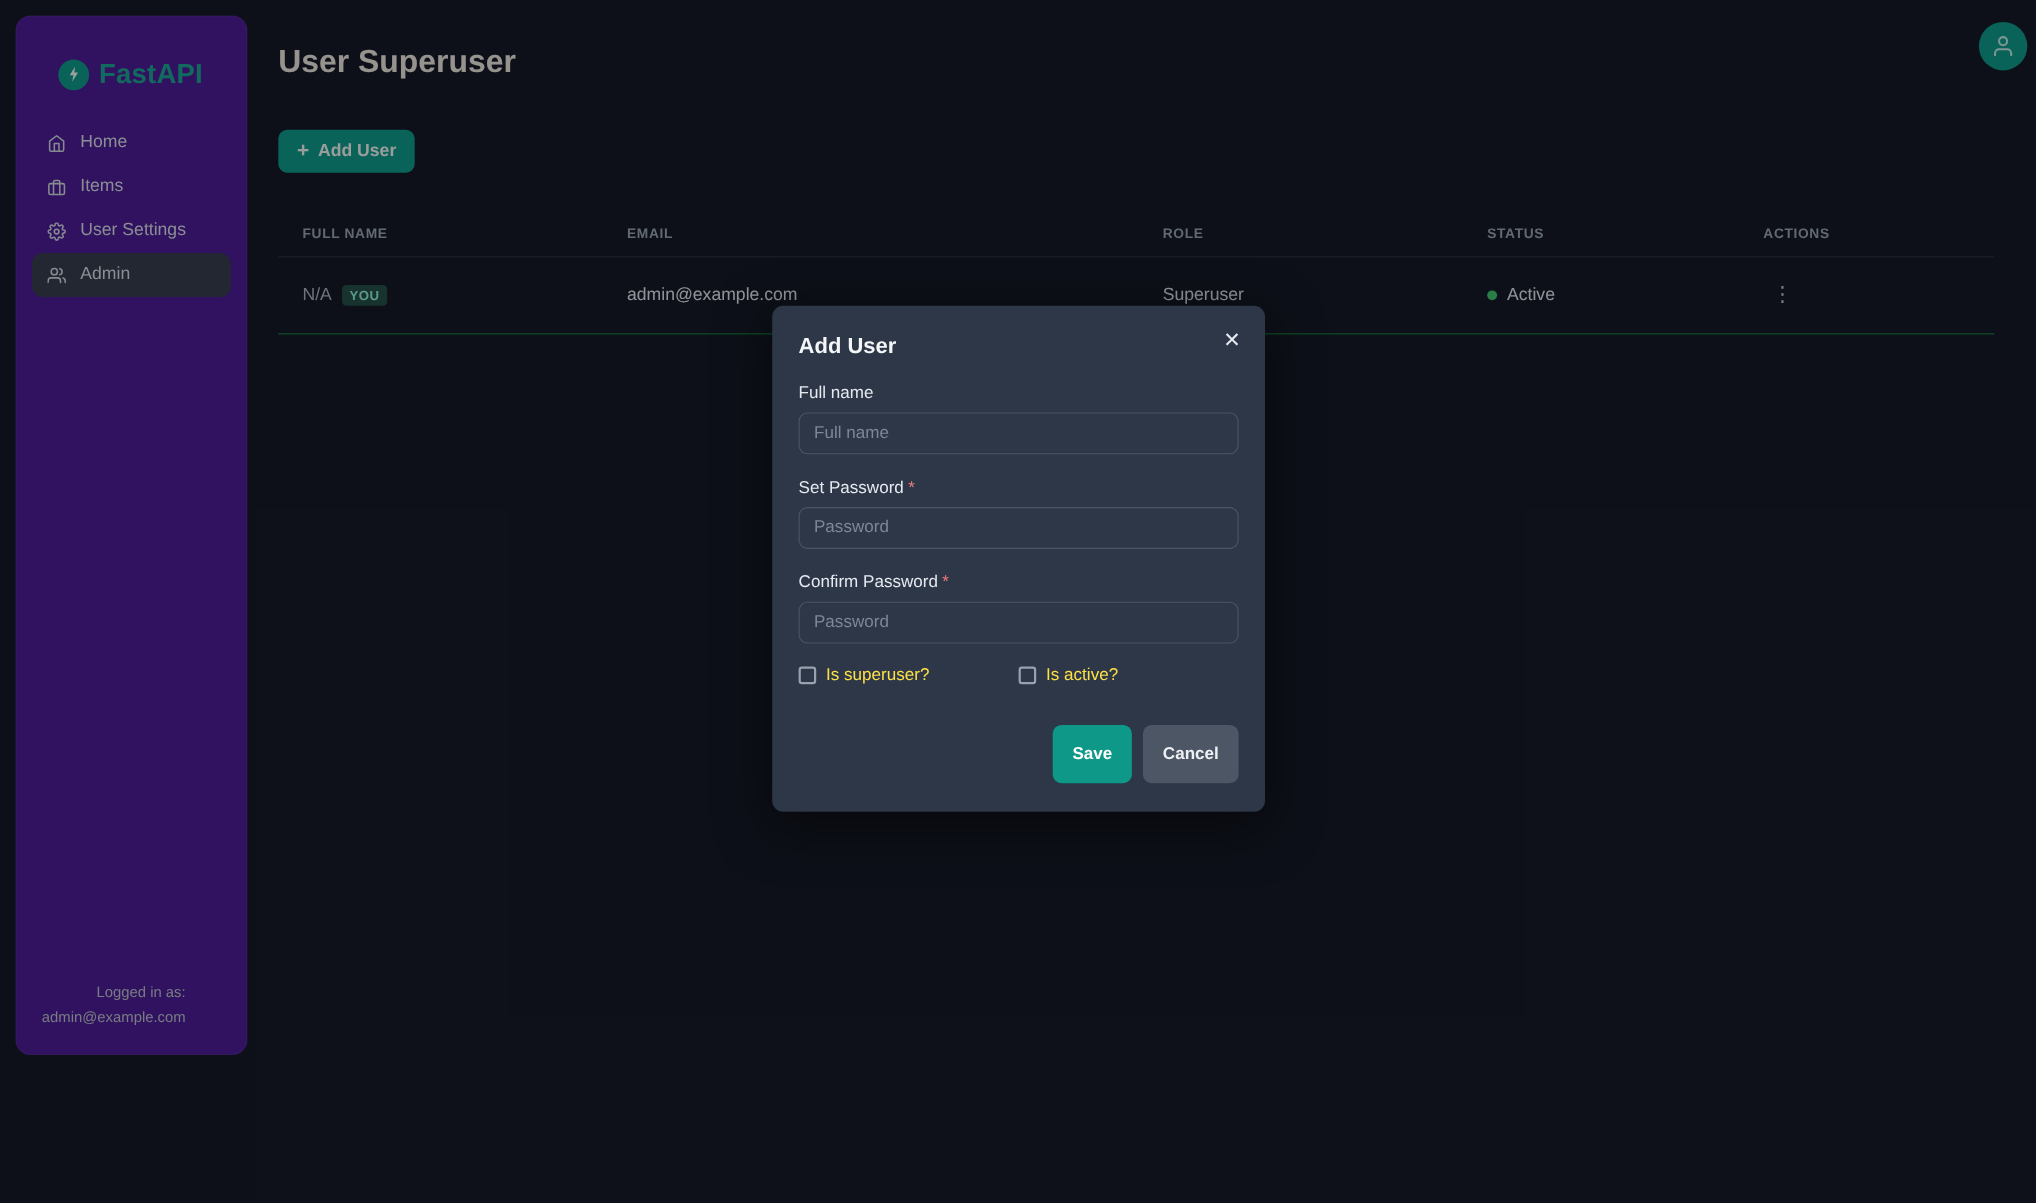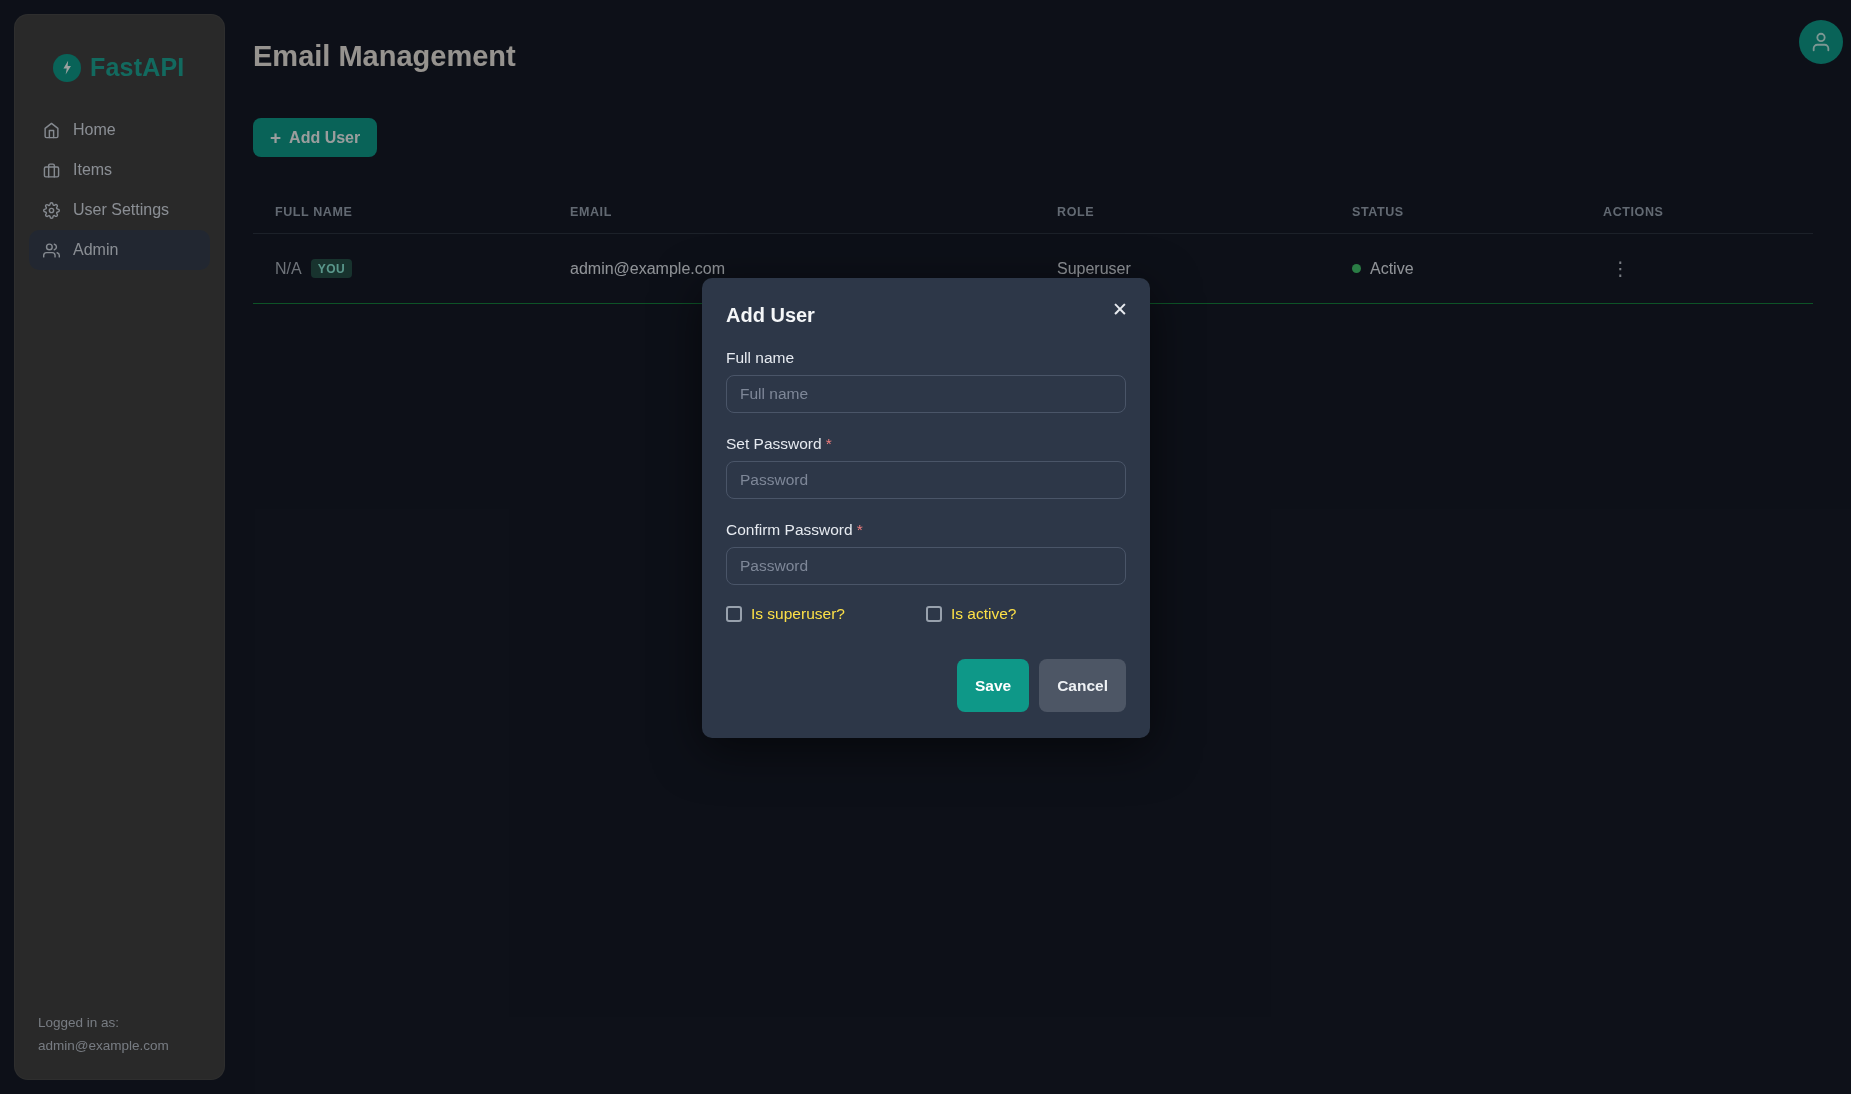--- a/index.html
+++ b/index.html
@@ -6,23 +6,24 @@
   html,body { width:1851px; height:1094px; overflow:hidden; }
   body {
     background:#151a26;
     font-family:"Liberation Sans","DejaVu Sans",sans-serif;
     color:#dde2e9;
     position:relative;
   }
 
   
   .sidebar {
-    position:absolute; left:14px; top:14px; width:211px; height:1066px;
-    background:#404040; border:1px solid rgba(255,255,255,0.04);
+    position:absolute; left:14px; top:14px; width:211px; height:945px;
+    background:#4c1d95; border:1px solid rgba(255,255,255,0.04);
     border-radius:14px;
+    text-align:right;
   }
   .brand { display:flex; align-items:center; gap:9px; margin:38px 0 0 38px; }
   .brand-mark {
     width:28px; height:28px; border-radius:50%; background:#0e9888;
     display:flex; align-items:center; justify-content:center; flex:0 0 auto;
   }
   .brand-name { font-size:25px; font-weight:600; color:#1da austin; }
   .brand-name { color:#1da393; letter-spacing:0.2px; }
   .nav { margin:28px 14px 0 14px; }
   .nav-item {
@@ -153,21 +154,21 @@
       <span>Admin</span>
     </div>
   </nav>
   <div class="login-info">
     <div>Logged in as:</div>
     <div>admin@example.com</div>
   </div>
 </aside>
 
 <main class="main">
-  <h1 class="page-title">Email Management</h1>
+  <h1 class="page-title">User Superuser</h1>
   <button class="add-user-btn">
     <span class="plus">+</span>
     <span>Add User</span>
   </button>
 
   <div class="table">
     <div class="trow thead">
       <div class="cell">FULL NAME</div>
       <div class="cell">EMAIL</div>
       <div class="cell">ROLE</div>

